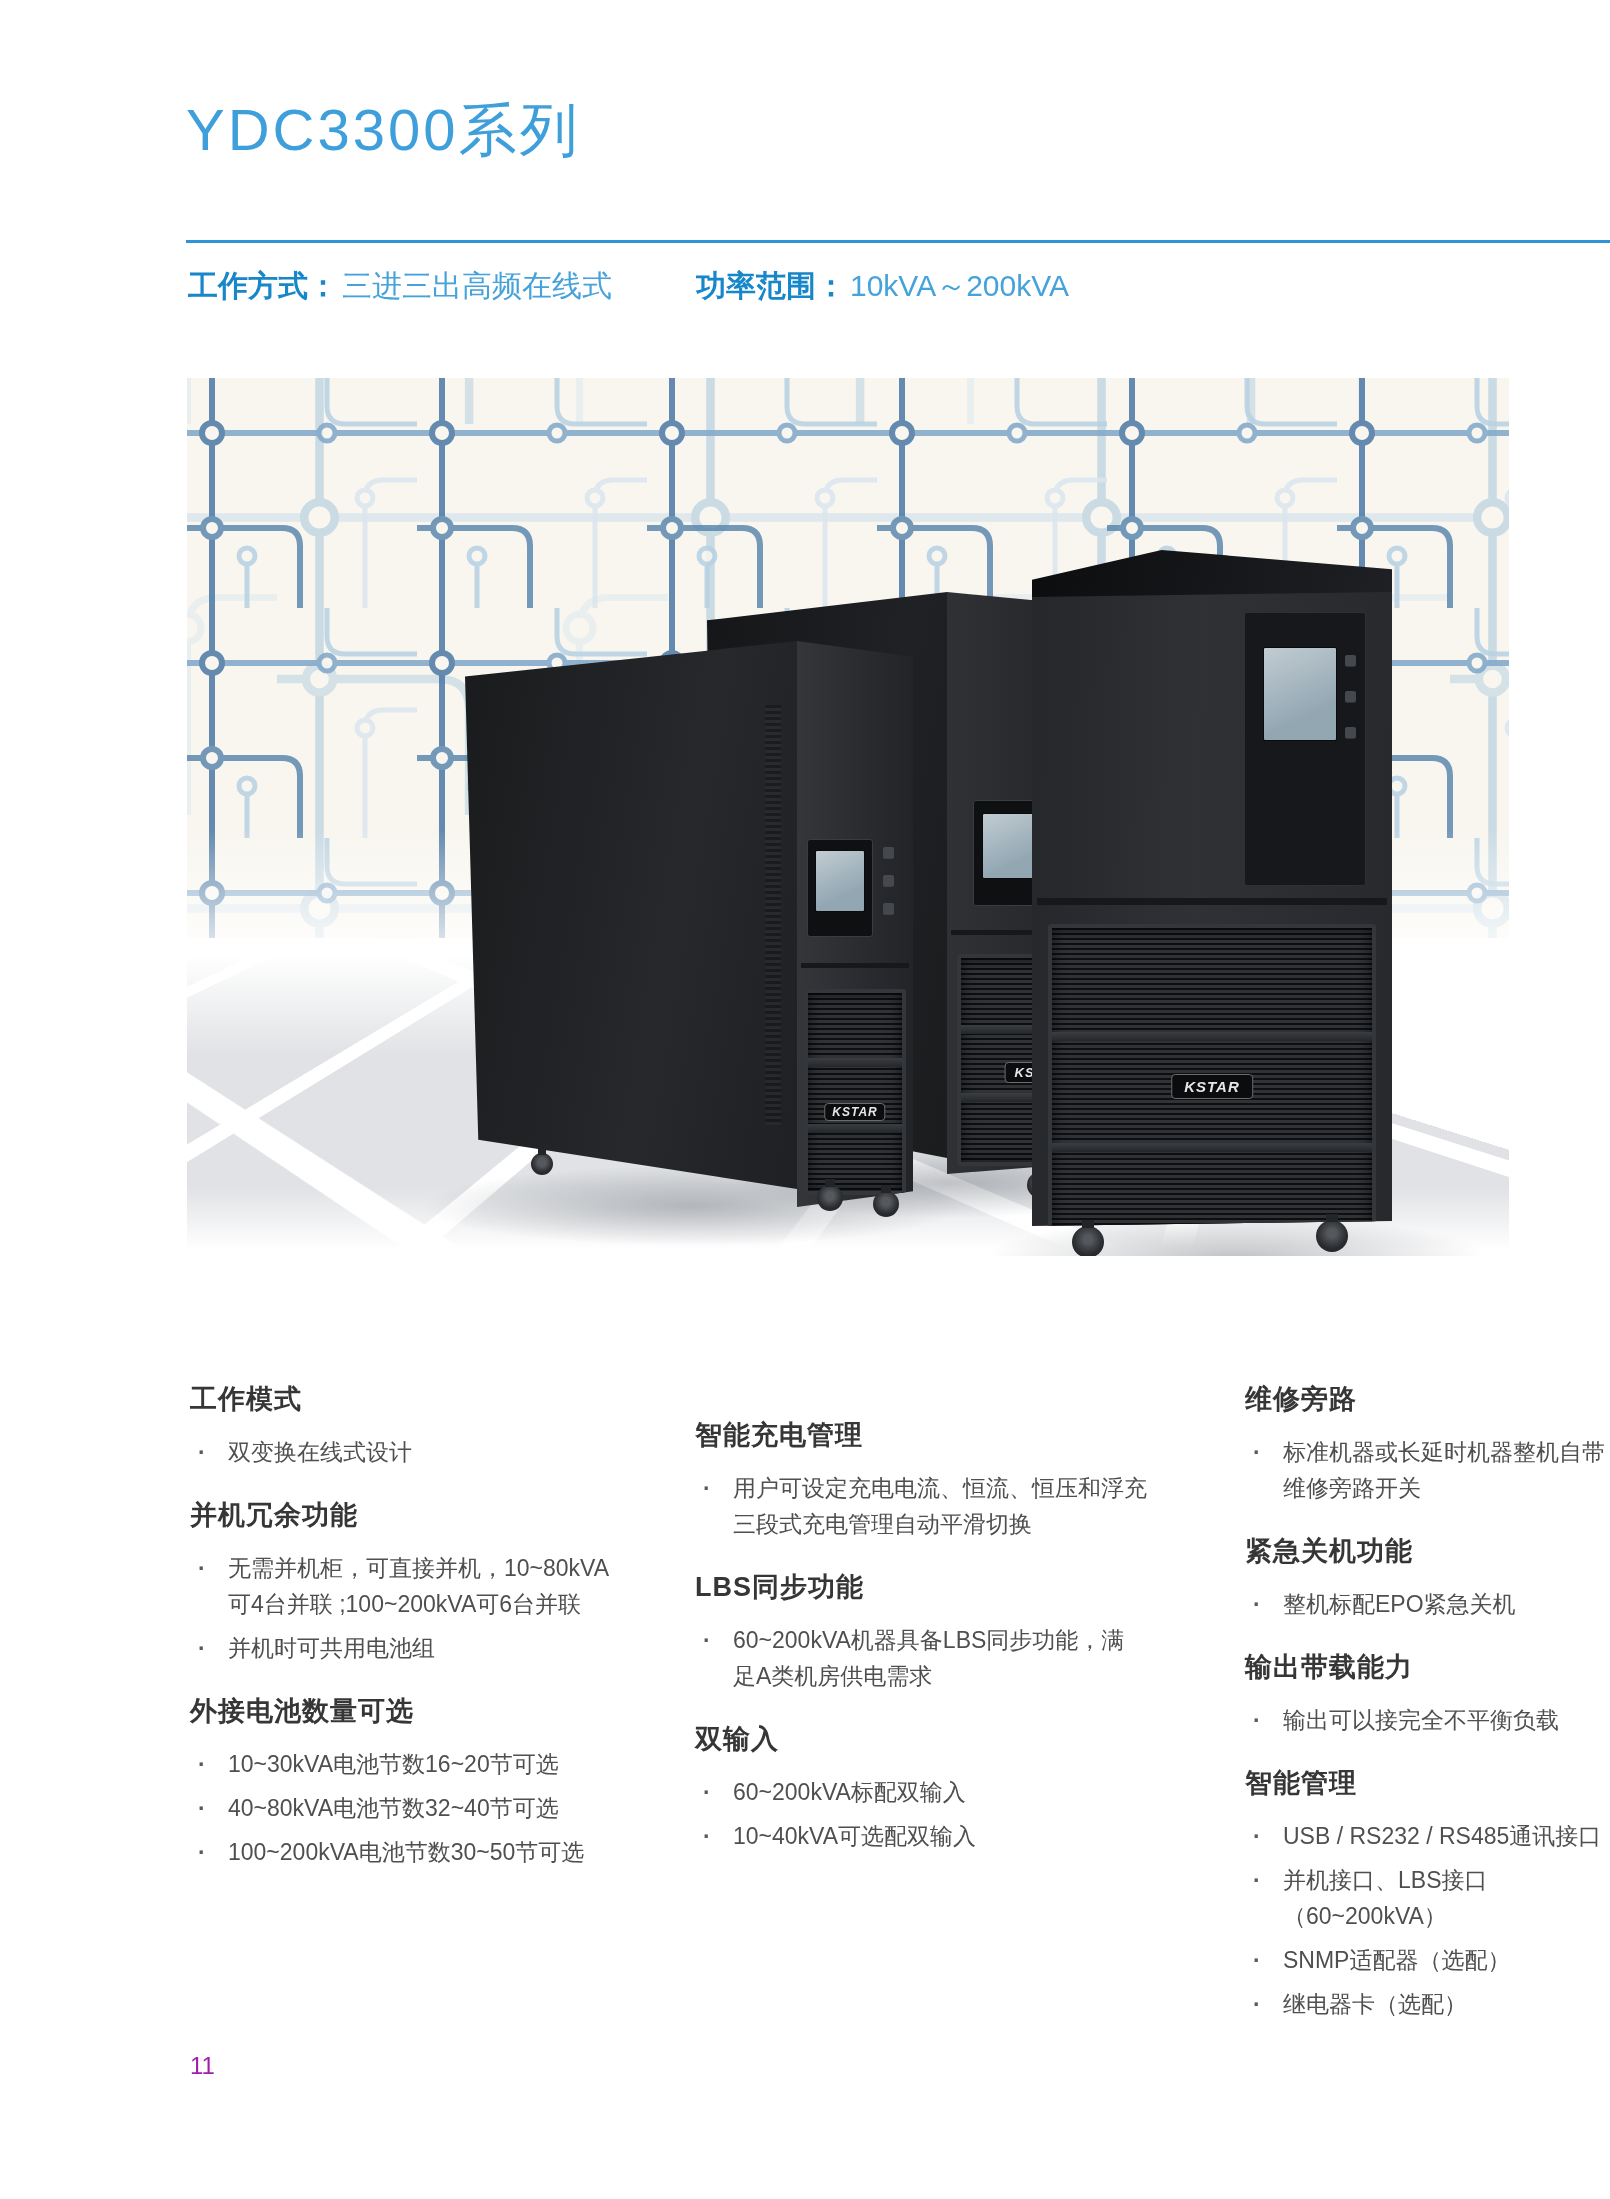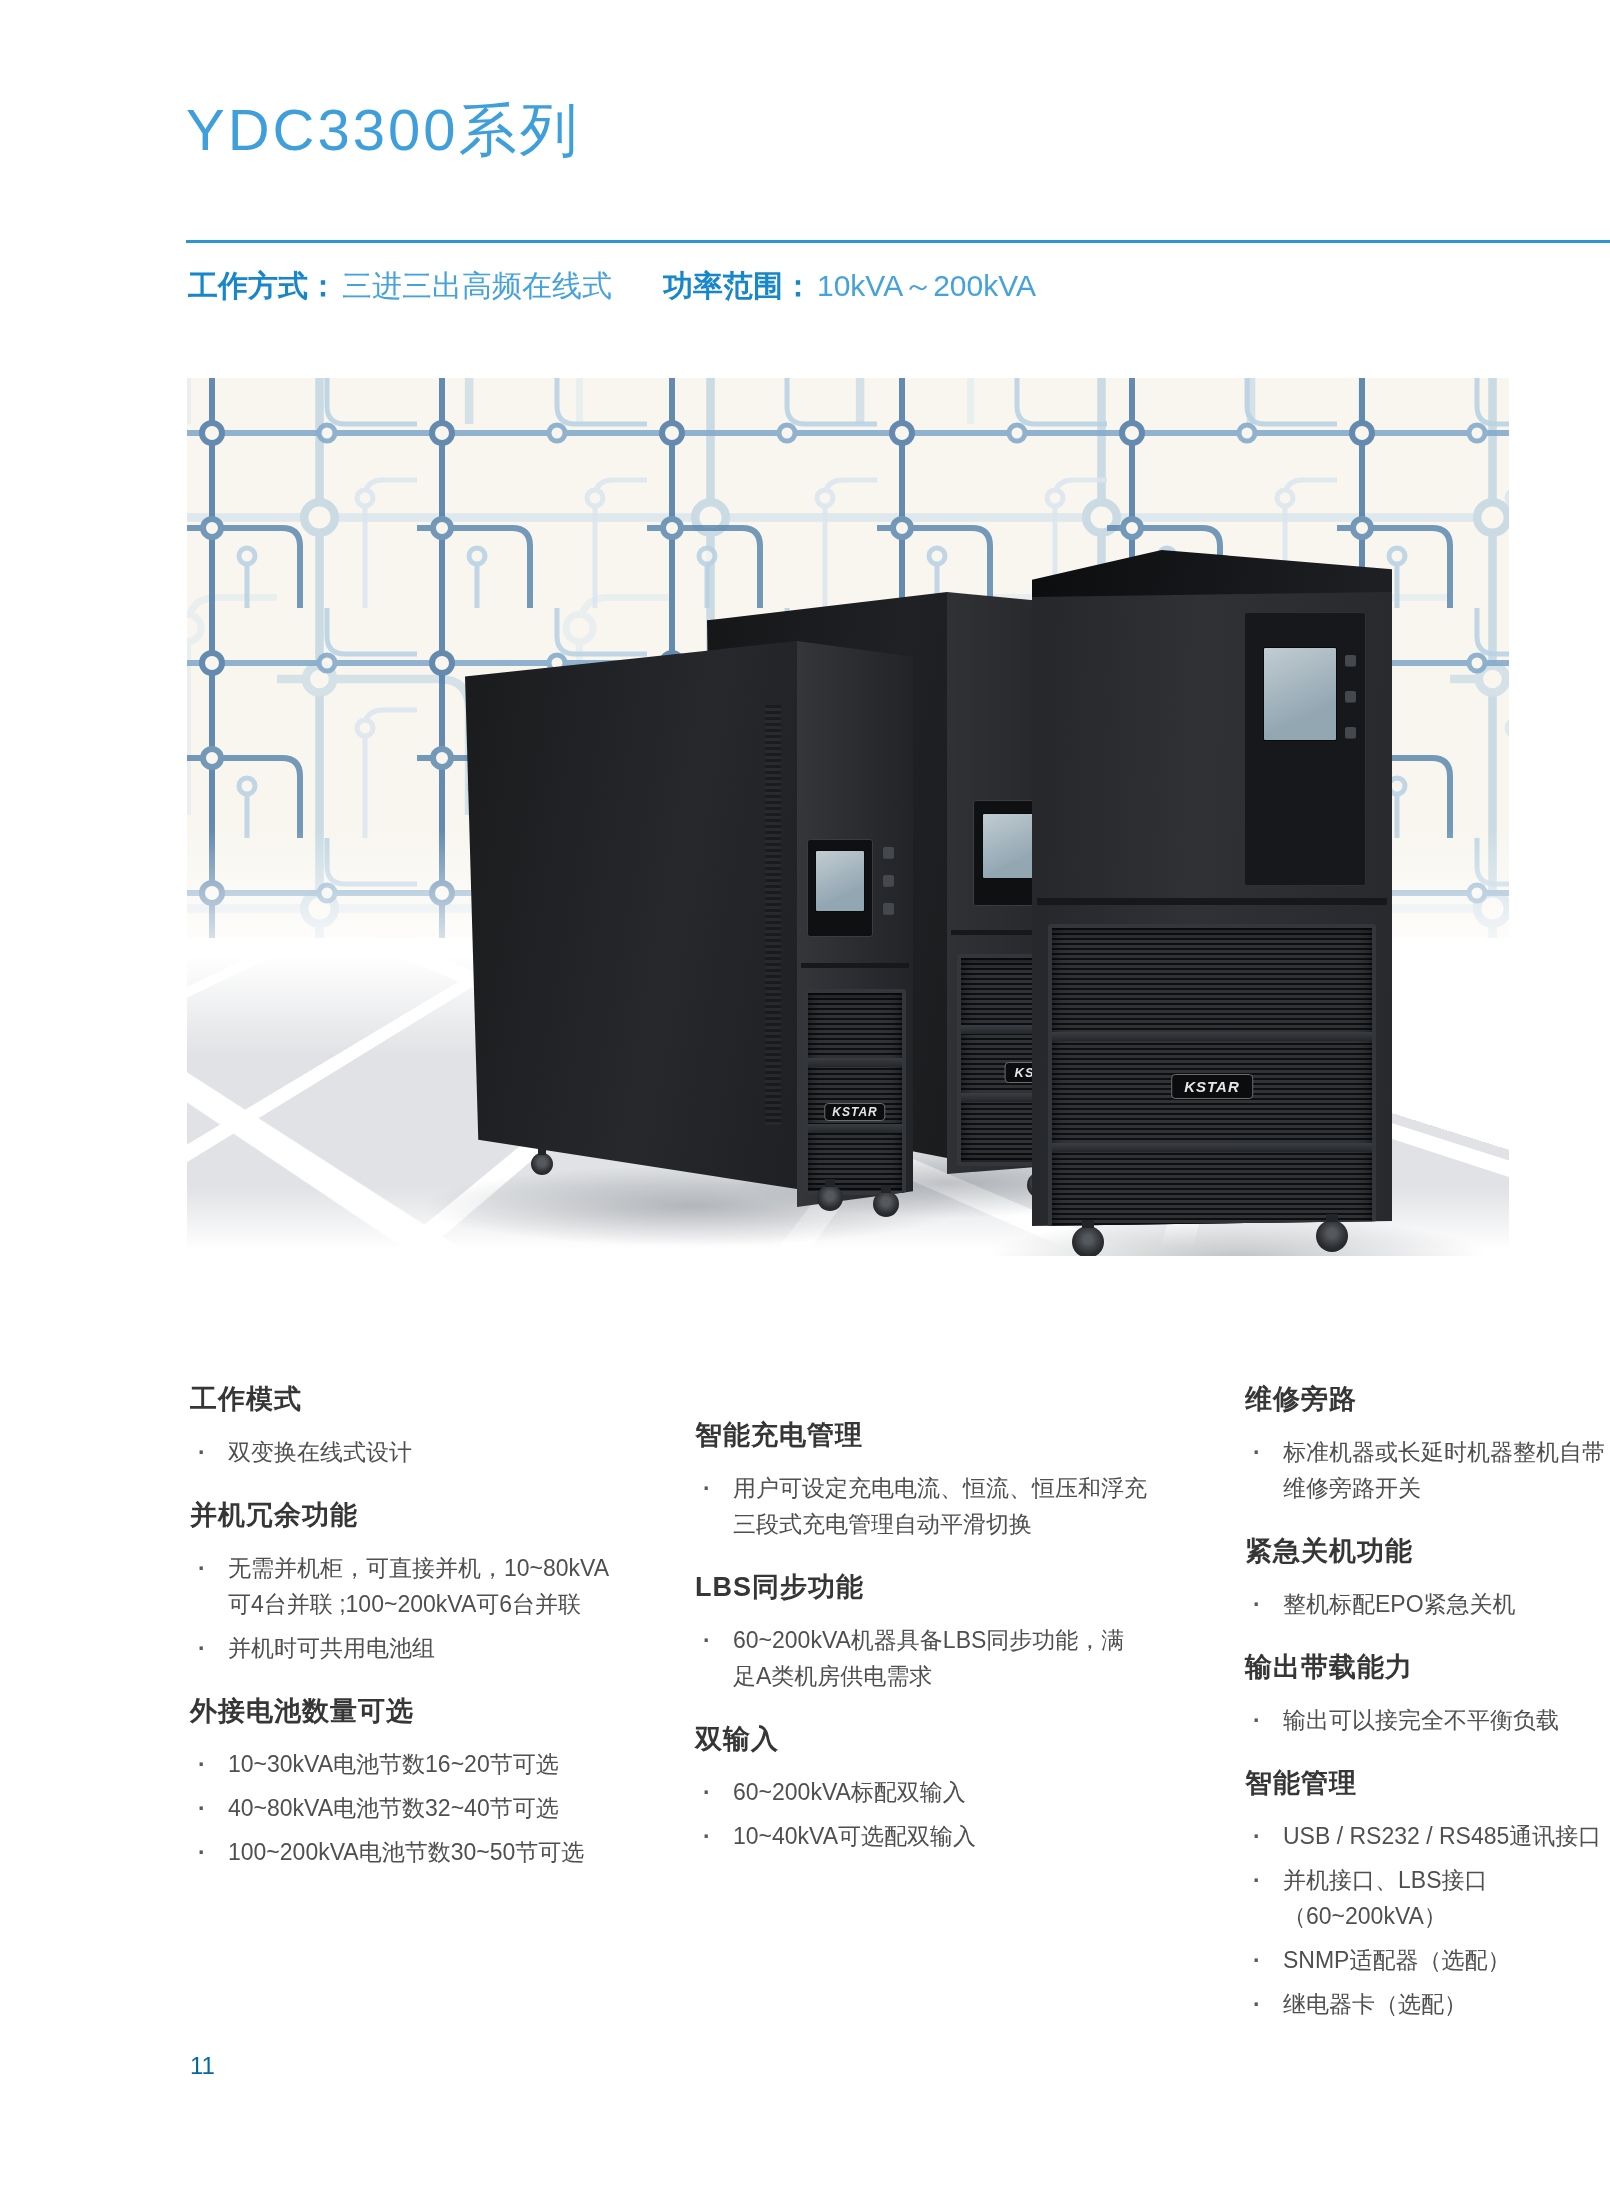--- a/index.html
+++ b/index.html
@@ -3,21 +3,21 @@
 <meta charset="utf-8">
 <style>
   html,body{margin:0;padding:0;background:#ffffff;}
   .page{position:relative;width:1610px;height:2199px;background:#fff;overflow:hidden;
         font-family:"Liberation Sans","DejaVu Sans",sans-serif;}
 
   
   .title{position:absolute;left:186px;top:98px;font-size:58px;line-height:64px;
          font-weight:400;letter-spacing:3px;color:#3E9FDB;}
   .rule{position:absolute;left:186px;right:0;top:240px;height:3px;background:#2D95D3;}
-  .specs{position:absolute;left:188px;top:266px;display:flex;gap:51px;font-size:30px;line-height:40px;justify-content:flex-end;}
+  .specs{position:absolute;left:188px;top:266px;display:flex;gap:84px;font-size:30px;line-height:40px;justify-content:flex-end;}
   .spec-label{font-weight:bold;color:#1787C9;}
   .spec-value{color:#45A2DA;margin-left:4px;}
 
   
   .hero{position:absolute;left:187px;top:378px;width:1322px;height:878px;overflow:hidden;background:#f8f6ef;}
   .circuit{position:absolute;left:0;top:0;}
   .wall-fade{position:absolute;left:0;top:452px;width:1322px;height:160px;
              background:linear-gradient(180deg,rgba(255,255,255,0) 0%,#ffffff 92%);}
   .floor{position:absolute;left:0;top:560px;width:1322px;height:318px;background:#fff;overflow:hidden;z-index:1;}
   .floor-plane{position:absolute;left:50%;top:4px;width:3500px;height:1500px;margin-left:-1750px;
@@ -86,21 +86,21 @@
   .col1{left:190px;width:450px;}
   .col2{left:695px;width:480px;margin-top:36px;}
   .col3{left:1245px;width:365px;}
   .fsec{margin:0 0 28px 0;}
   .fsec h3{font-size:27px;line-height:34px;margin:0 0 18px 0;color:#363636;font-weight:bold;letter-spacing:1px;}
   .fsec ul{list-style:none;margin:0;padding:0;}
   .fsec li{position:relative;padding-left:38px;margin:0 0 8px 0;font-size:23px;line-height:36px;
            white-space:pre-line;color:#4f4f4f;}
   .fsec li::before{content:"·";position:absolute;left:8px;top:0;font-weight:bold;color:#5a5a5a;}
 
-  .pagenum{position:absolute;left:190px;top:2052px;font-size:24px;color:#0369a1;}
+  .pagenum{position:absolute;left:190px;top:2052px;font-size:24px;color:#a21caf;}
 </style>
 </head>
 <body>
 
 <div class="page">
 
   <div class="title">YDC3300系列</div>
   <div class="rule"></div>
 
   <div class="specs">

